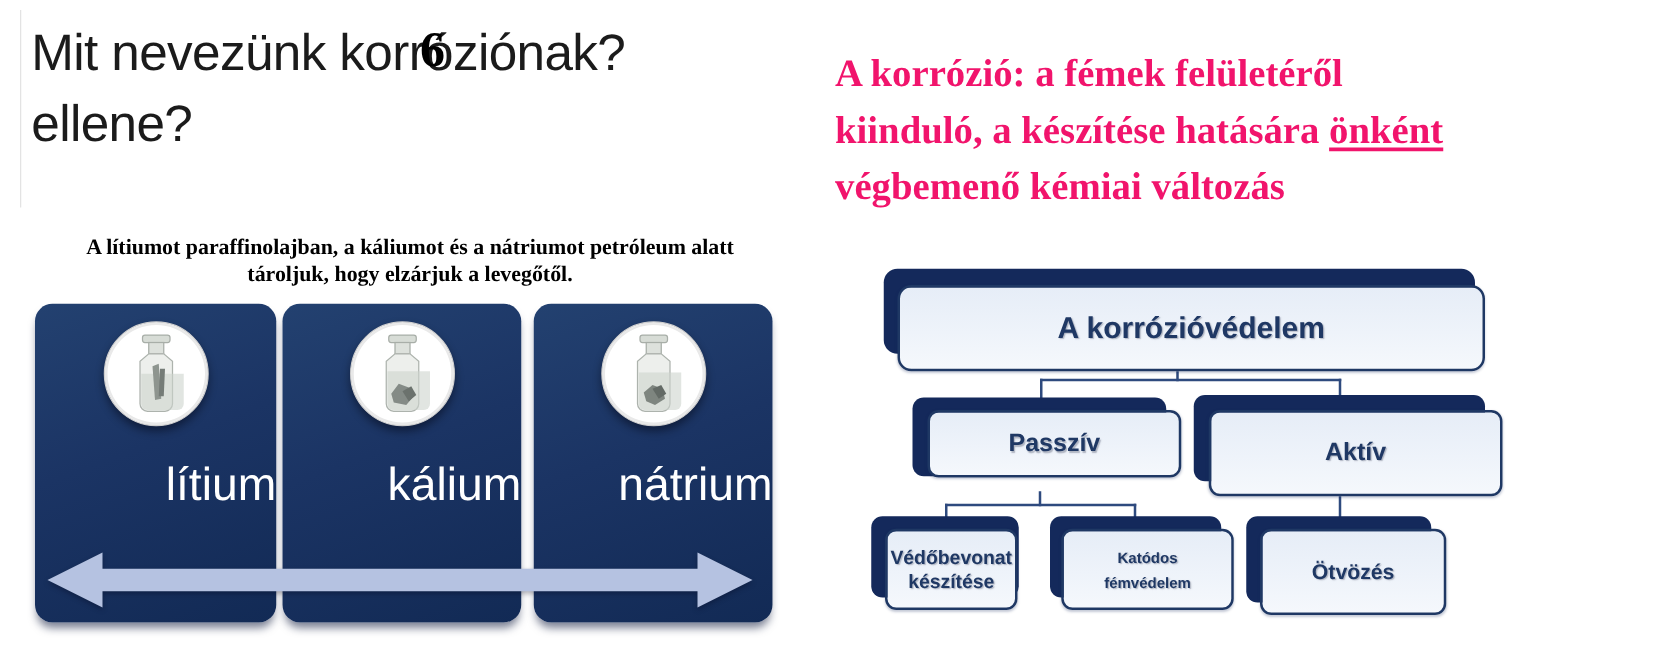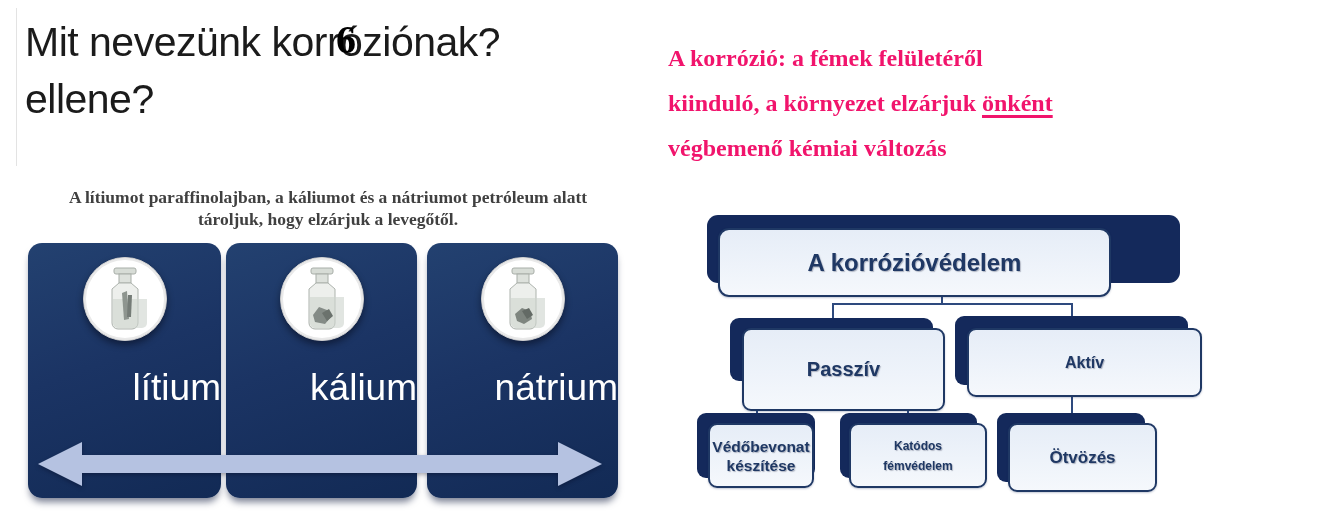--- a/index.html
+++ b/index.html
@@ -25,21 +25,21 @@
     position:absolute;left:25px;top:14px;
     font-size:41px;line-height:57px;color:#1b1b1b;letter-spacing:-0.5px;
   }
   .page-number{
     position:absolute;left:336px;top:16px;
     font-family:"Liberation Serif",serif;font-weight:700;font-size:40px;color:#000;
   }
   .storage-note{
     position:absolute;left:10px;top:186px;width:636px;
     text-align:center;font-family:"Liberation Serif",serif;font-weight:700;
-    font-size:17.5px;line-height:22px;color:#404040;
+    font-size:17.5px;line-height:22px;color:#000000;
   }
   .metal-card{
     position:absolute;top:243px;height:255px;border-radius:14px;
     background:linear-gradient(160deg,#234170 0%,var(--navy-card) 45%,#122a55 100%);
     box-shadow:0 6px 7px -2px rgba(15,25,60,0.55);
   }
   .metal-card.c1{left:28px;width:193px;}
   .metal-card.c2{left:226px;width:191px;}
   .metal-card.c3{left:427px;width:191px;}
   .bottle-circle{
@@ -51,44 +51,44 @@
   .metal-label{
     margin-top:26px;text-align:right;color:#ffffff;
     font-size:37px;font-weight:400;
   }
   .range-arrow{position:absolute;left:30px;top:440px;}
 
   
   .definition{
     position:absolute;left:668px;top:36px;width:520px;
     font-family:"Liberation Serif",serif;font-weight:700;
-    font-size:24px;line-height:45px;color:var(--pink);
+    font-size:31px;line-height:45px;color:var(--pink);
   }
   .definition .u{
     text-decoration:underline;
     text-decoration-thickness:3px;
     text-underline-offset:4px;
   }
 
   .node-shadow{position:absolute;background:var(--navy-dark);border-radius:9px;}
   .node-face{
     position:absolute;border:2.5px solid var(--node-border);border-radius:9px;
     background:linear-gradient(180deg,#e6edf7 0%,#eef3fa 55%,#f5f8fc 100%);
     display:flex;align-items:center;justify-content:center;text-align:center;
     color:var(--node-text);font-weight:700;
     box-shadow:0 1px 2px rgba(20,40,90,0.25);
   }
   .node-face span{text-shadow:1px 1px 1px rgba(110,115,135,0.5);white-space:pre-line;}
 
   #root-shadow{left:707px;top:215px;width:473px;height:68px;border-radius:11px;}
-  #root-face{left:718px;top:228px;width:393px;height:69px;font-size:24px;border-radius:11px;}
+  #root-face{left:718px;top:228px;width:470px;height:69px;font-size:24px;border-radius:11px;}
   #passive-shadow{left:730px;top:318px;width:203px;height:63px;}
-  #passive-face{left:742px;top:328px;width:203px;height:83px;font-size:20px;align-items:center;}
+  #passive-face{left:742px;top:328px;width:203px;height:54px;font-size:20px;align-items:center;}
   #active-shadow{left:955px;top:316px;width:233px;height:69px;}
-  #active-face{left:967px;top:328px;width:235px;height:69px;font-size:16px;}
+  #active-face{left:967px;top:328px;width:235px;height:69px;font-size:20px;}
   #leaf1-shadow{left:697px;top:413px;width:118px;height:65px;}
   #leaf1-face{left:708px;top:423px;width:106px;height:65px;font-size:15.5px;line-height:19px;}
   #leaf2-shadow{left:840px;top:413px;width:137px;height:65px;}
   #leaf2-face{left:849px;top:423px;width:138px;height:65px;font-size:12px;line-height:20px;}
   #leaf3-shadow{left:997px;top:413px;width:148px;height:69px;}
   #leaf3-face{left:1008px;top:423px;width:149px;height:69px;font-size:17px;}
 
   .conn{position:absolute;background:var(--connector);}
 </style>
 </head>
@@ -150,21 +150,21 @@
     </div>
     <div class="metal-label">nátrium</div>
   </div>
 
   <svg class="range-arrow" width="580" height="48" viewBox="0 0 580 48" style="filter:drop-shadow(0 2px 2px rgba(0,0,20,0.3));">
     <polygon fill="var(--arrow)" points="8,24 52,2 52,15 528,15 528,2 572,24 528,46 528,33 52,33 52,46"></polygon>
   </svg>
 
   <div class="definition">
     <div><span>A korrózió: a fémek felületéről</span></div>
-    <div><span>kiinduló, a környezet elzárjuk </span><span class="u">önként</span></div>
+    <div><span>kiinduló, a készítése hatására </span><span class="u">önként</span></div>
     <div><span>végbemenő kémiai változás</span></div>
   </div>
 
   <div class="conn" style="left:941px;top:297px;width:2px;height:8px;"></div>
   <div class="conn" style="left:832px;top:303px;width:241px;height:2px;"></div>
   <div class="conn" style="left:832px;top:303px;width:2px;height:16px;"></div>
   <div class="conn" style="left:1071px;top:303px;width:2px;height:14px;"></div>
   <div class="conn" style="left:831px;top:393px;width:2px;height:12px;"></div>
   <div class="conn" style="left:756px;top:403px;width:153px;height:2px;"></div>
   <div class="conn" style="left:756px;top:403px;width:2px;height:11px;"></div>

